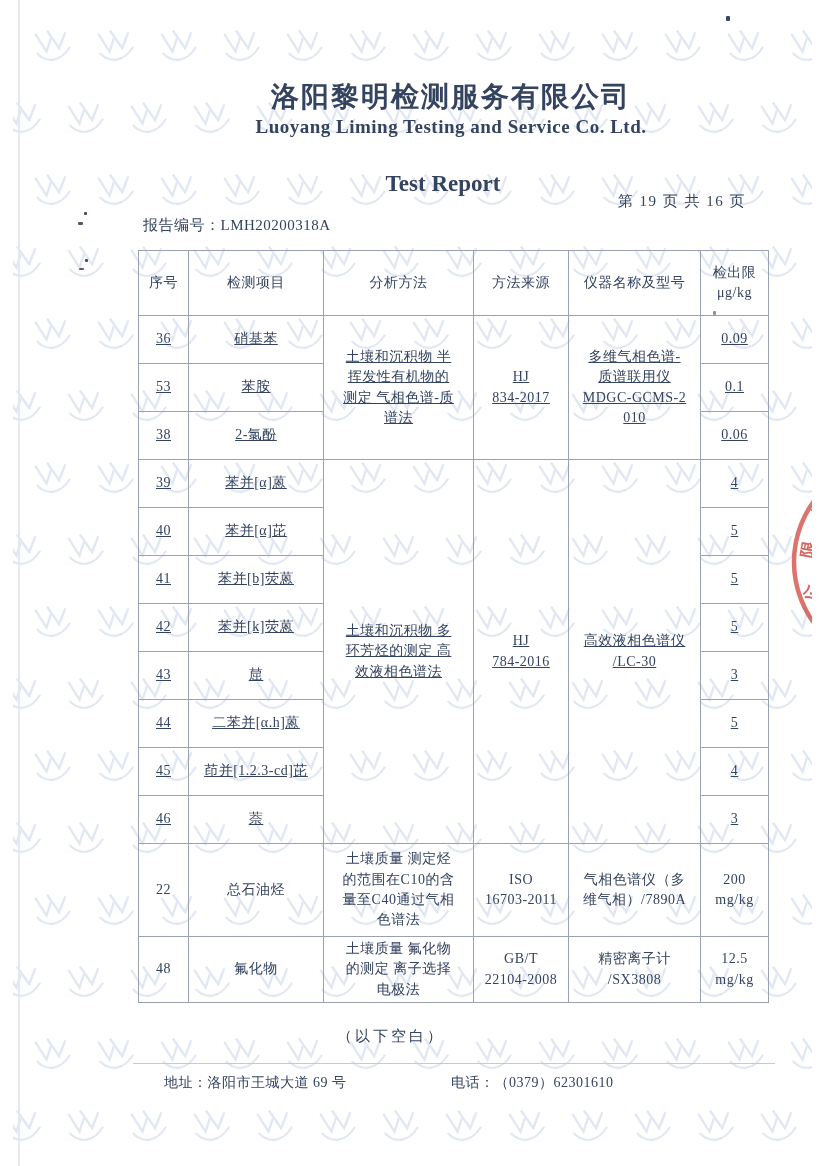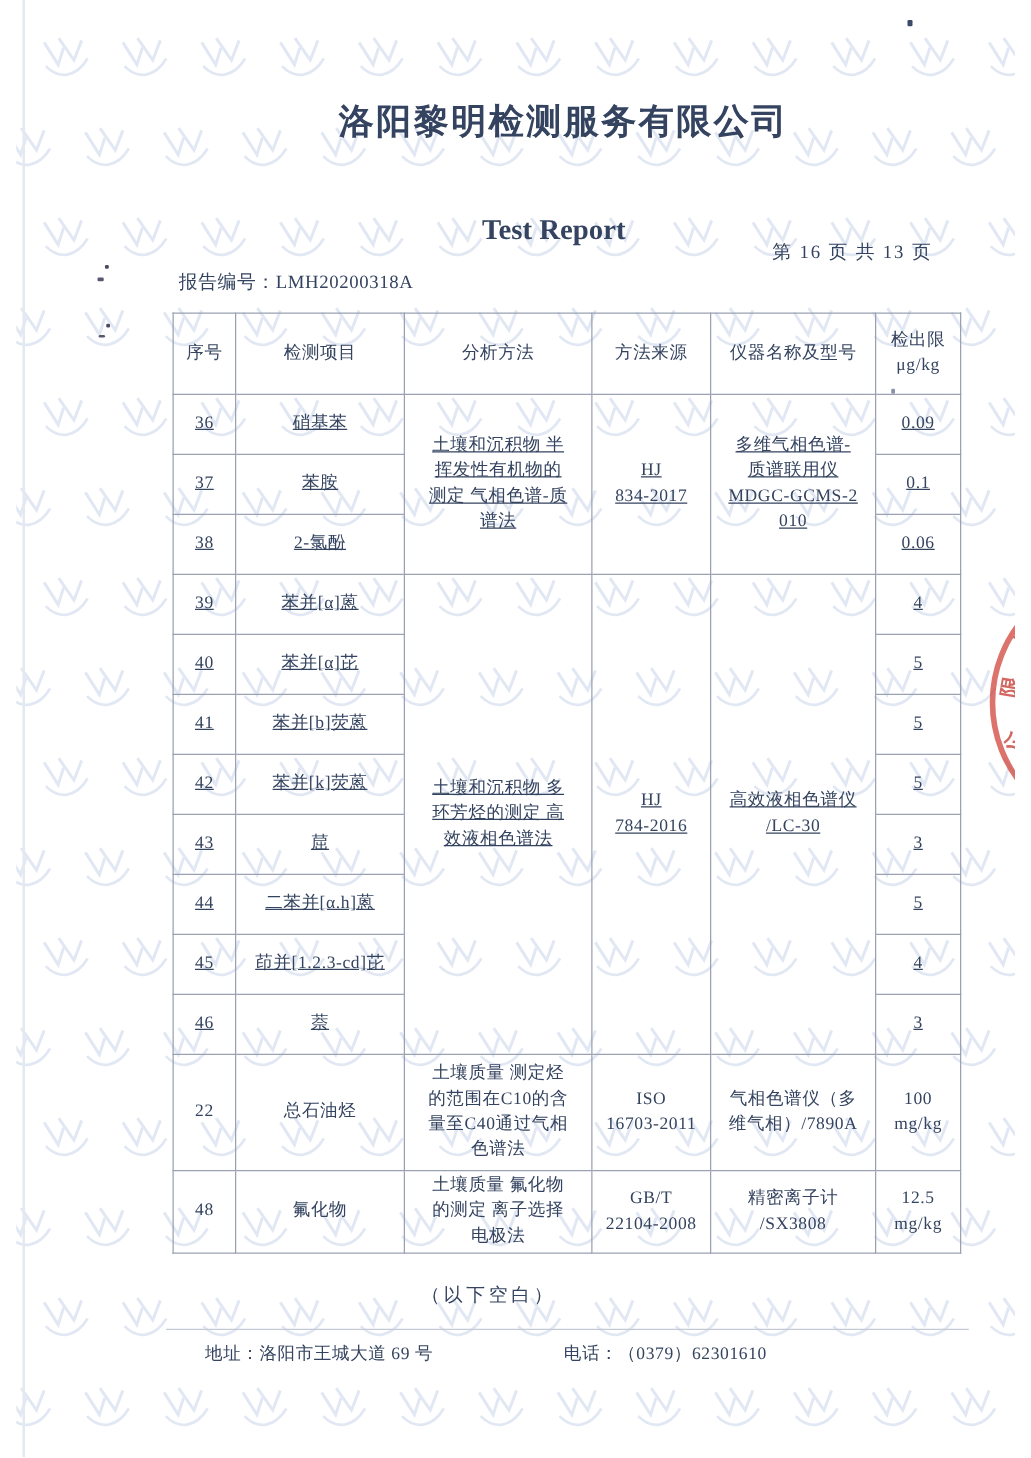--- a/index.html
+++ b/index.html
@@ -1144,23 +1144,24 @@
       </svg>
       <svg class="wm-tile" style="left:805px; top:1106px;" width="46" height="42" viewBox="0 0 46 42">
         <path d="M8 6 L17 25 L23 12" fill="none" stroke="#dde4f1" stroke-width="2.4"></path>
         <path d="M20 4 L30 23 L38 8" fill="none" stroke="#dde4f1" stroke-width="2.4"></path>
         <path d="M7 25 C16 37, 30 37, 41 23" fill="none" stroke="#dde4f1" stroke-width="2.2"></path>
       </svg>
     </div>
   <div class="abs edge-line"></div>
 
   <div class="abs ctr company-cn">洛阳黎明检测服务有限公司</div>
+  <div class="abs ctr company-en">Luoyang Liming Testing and Service Co. Ltd.</div>
   <div class="abs ctr title-en">Test Report</div>
   <div class="abs meta-left"><span>报告编号：</span><span>LMH20200318A</span></div>
-  <div class="abs meta-right">第 16 页 共 13 页</div>
+  <div class="abs meta-right">第 19 页 共 16 页</div>
 
   <table class="methods">
     <colgroup>
       <col style="width:50px">
         <col style="width:135px">
         <col style="width:150px">
       <col style="width:95px">
         <col style="width:132px">
         <col style="width:68px">
     </colgroup>
@@ -1182,21 +1183,21 @@
 谱法</td>
       <td rowspan="3">HJ
 834-2017</td>
       <td rowspan="3">多维气相色谱-
 质谱联用仪
 MDGC-GCMS-2
 010</td>
       <td>0.09</td>
     </tr>
     <tr class="r-std">
-      <td>37</td>
+      <td>53</td>
       <td>苯胺</td>
       <td>0.1</td>
     </tr>
     <tr class="r-std">
       <td>38</td>
       <td>2-氯酚</td>
       <td>0.06</td>
     </tr>
     <tr class="r-std">
       <td>39</td>
@@ -1249,21 +1250,21 @@
       <td>22</td>
       <td>总石油烃</td>
       <td>土壤质量 测定烃
 的范围在C10的含
 量至C40通过气相
 色谱法</td>
       <td>ISO
 16703-2011</td>
       <td>气相色谱仪（多
 维气相）/7890A</td>
-      <td>100
+      <td>200
 mg/kg</td>
     </tr>
     <tr class="r-48">
       <td>48</td>
       <td>氟化物</td>
       <td>土壤质量 氟化物
 的测定 离子选择
 电极法</td>
       <td>GB/T
 22104-2008</td>

